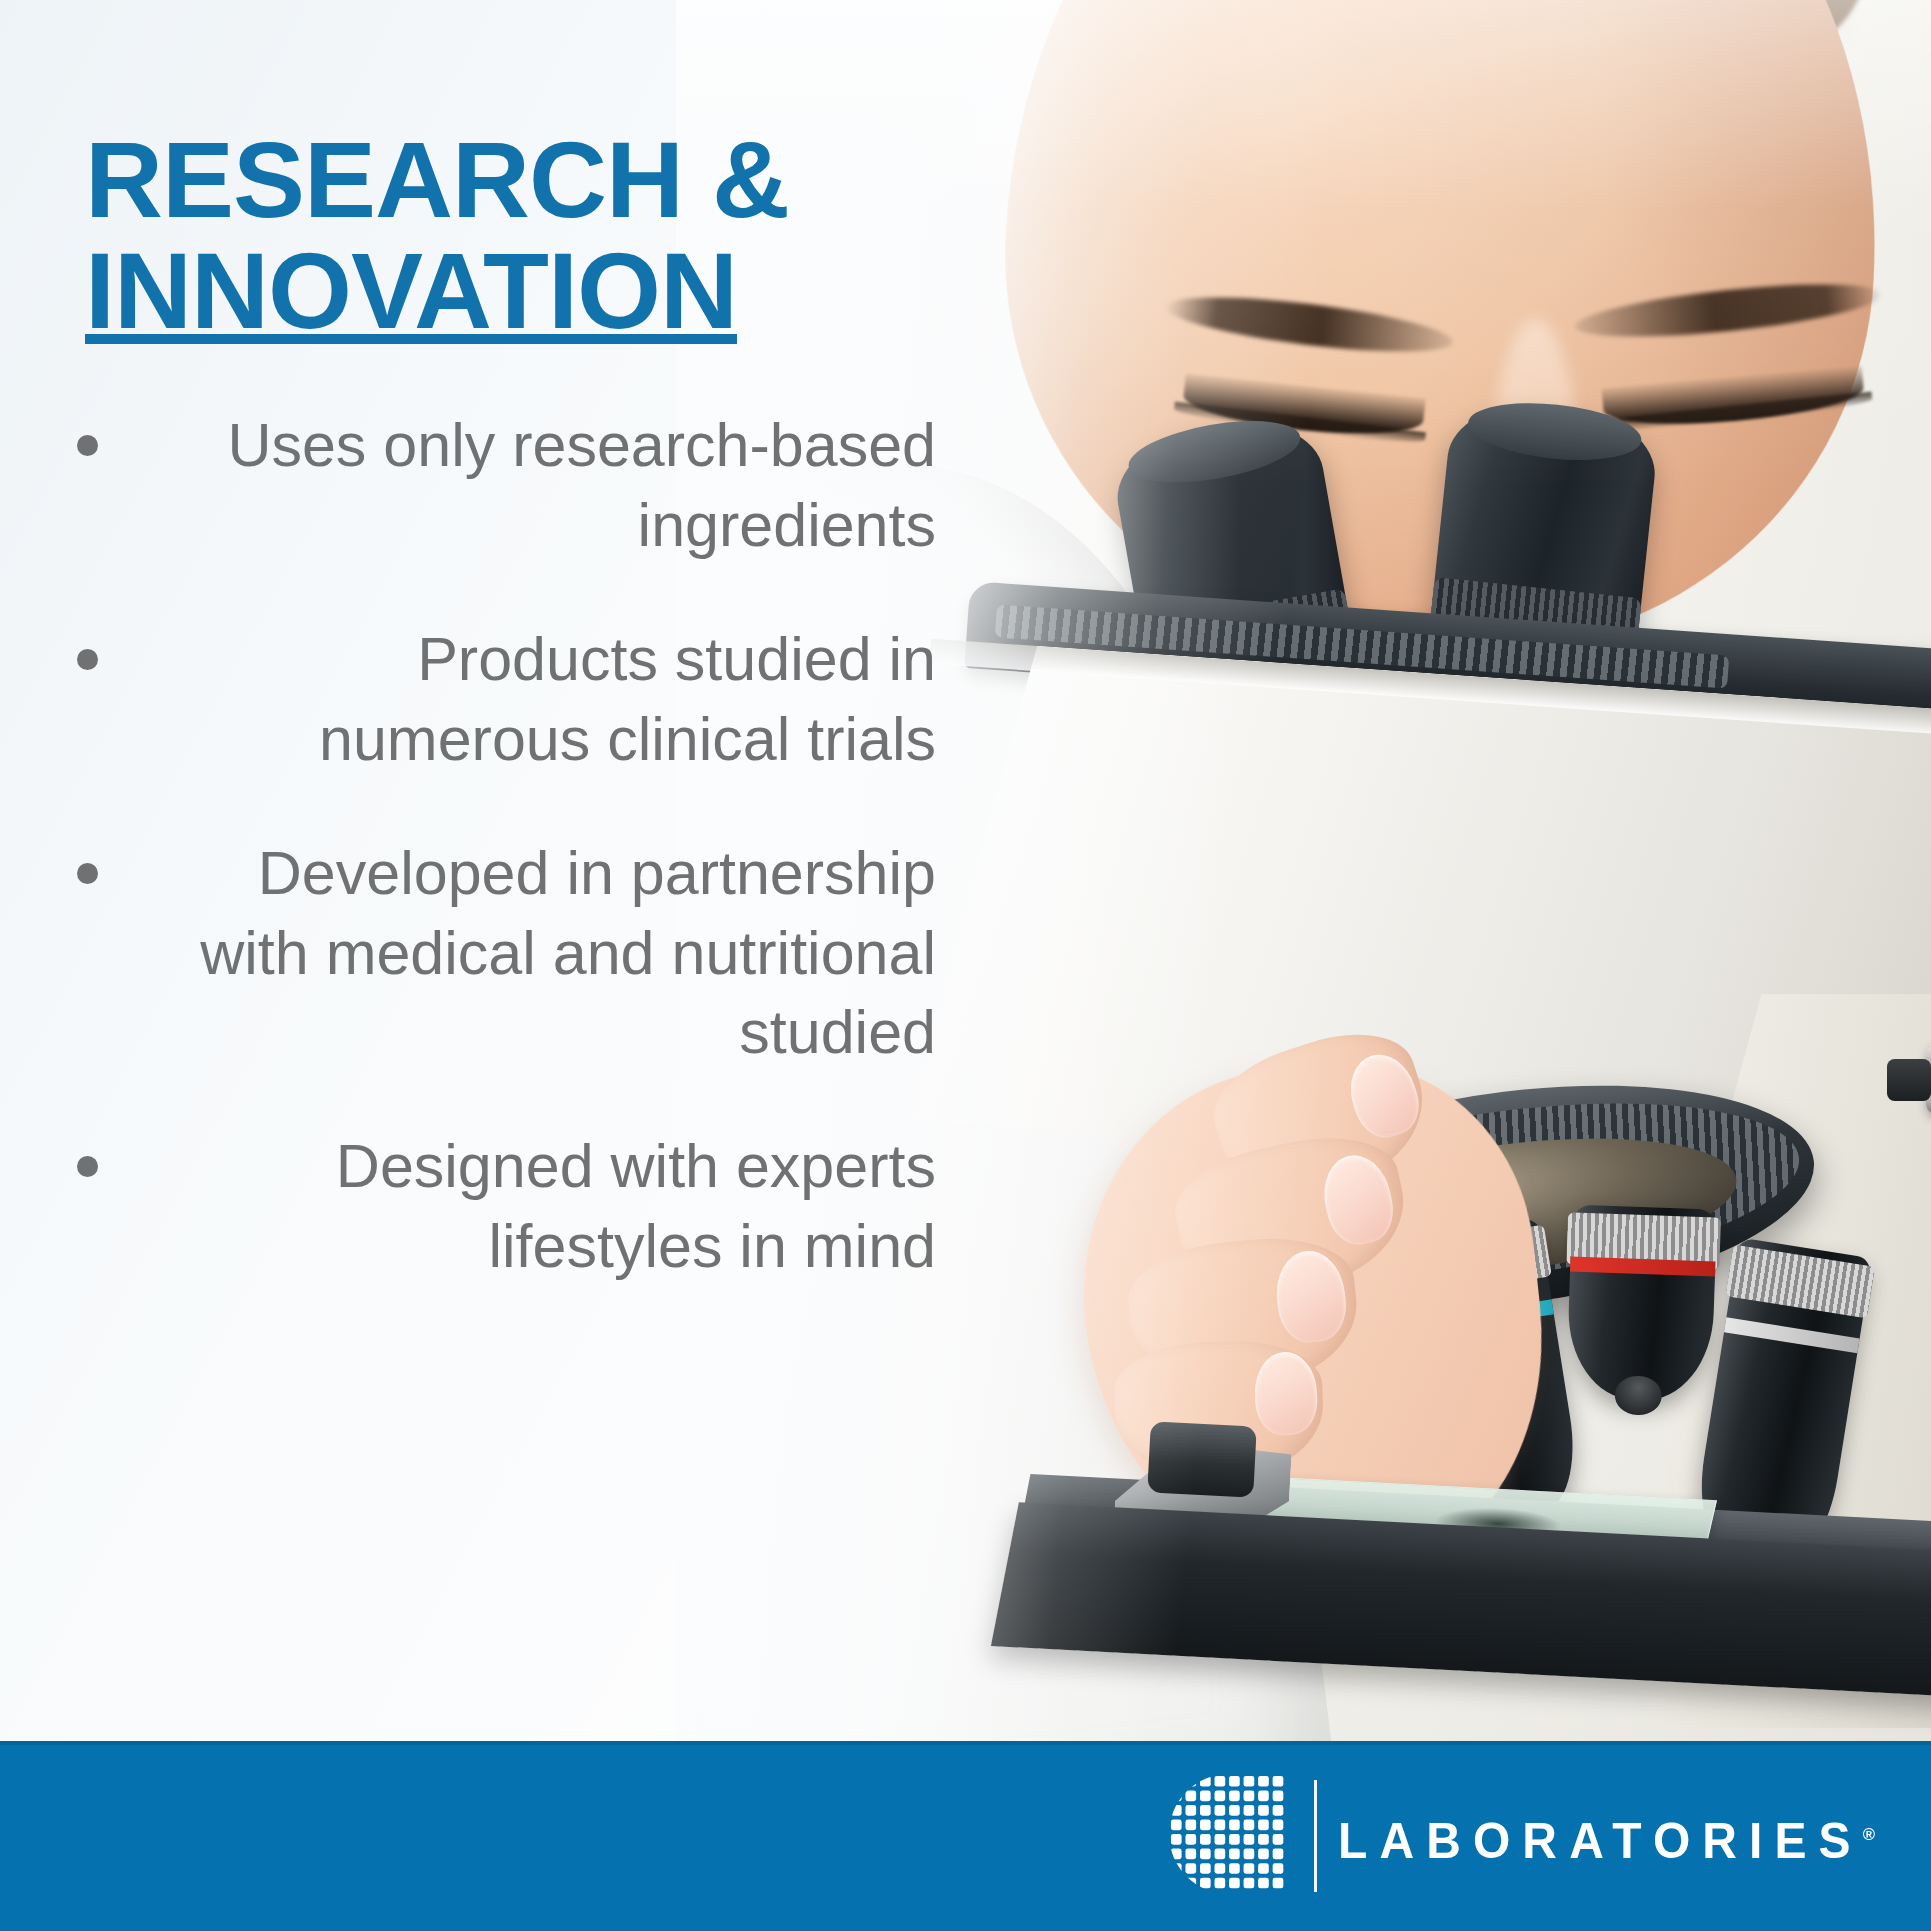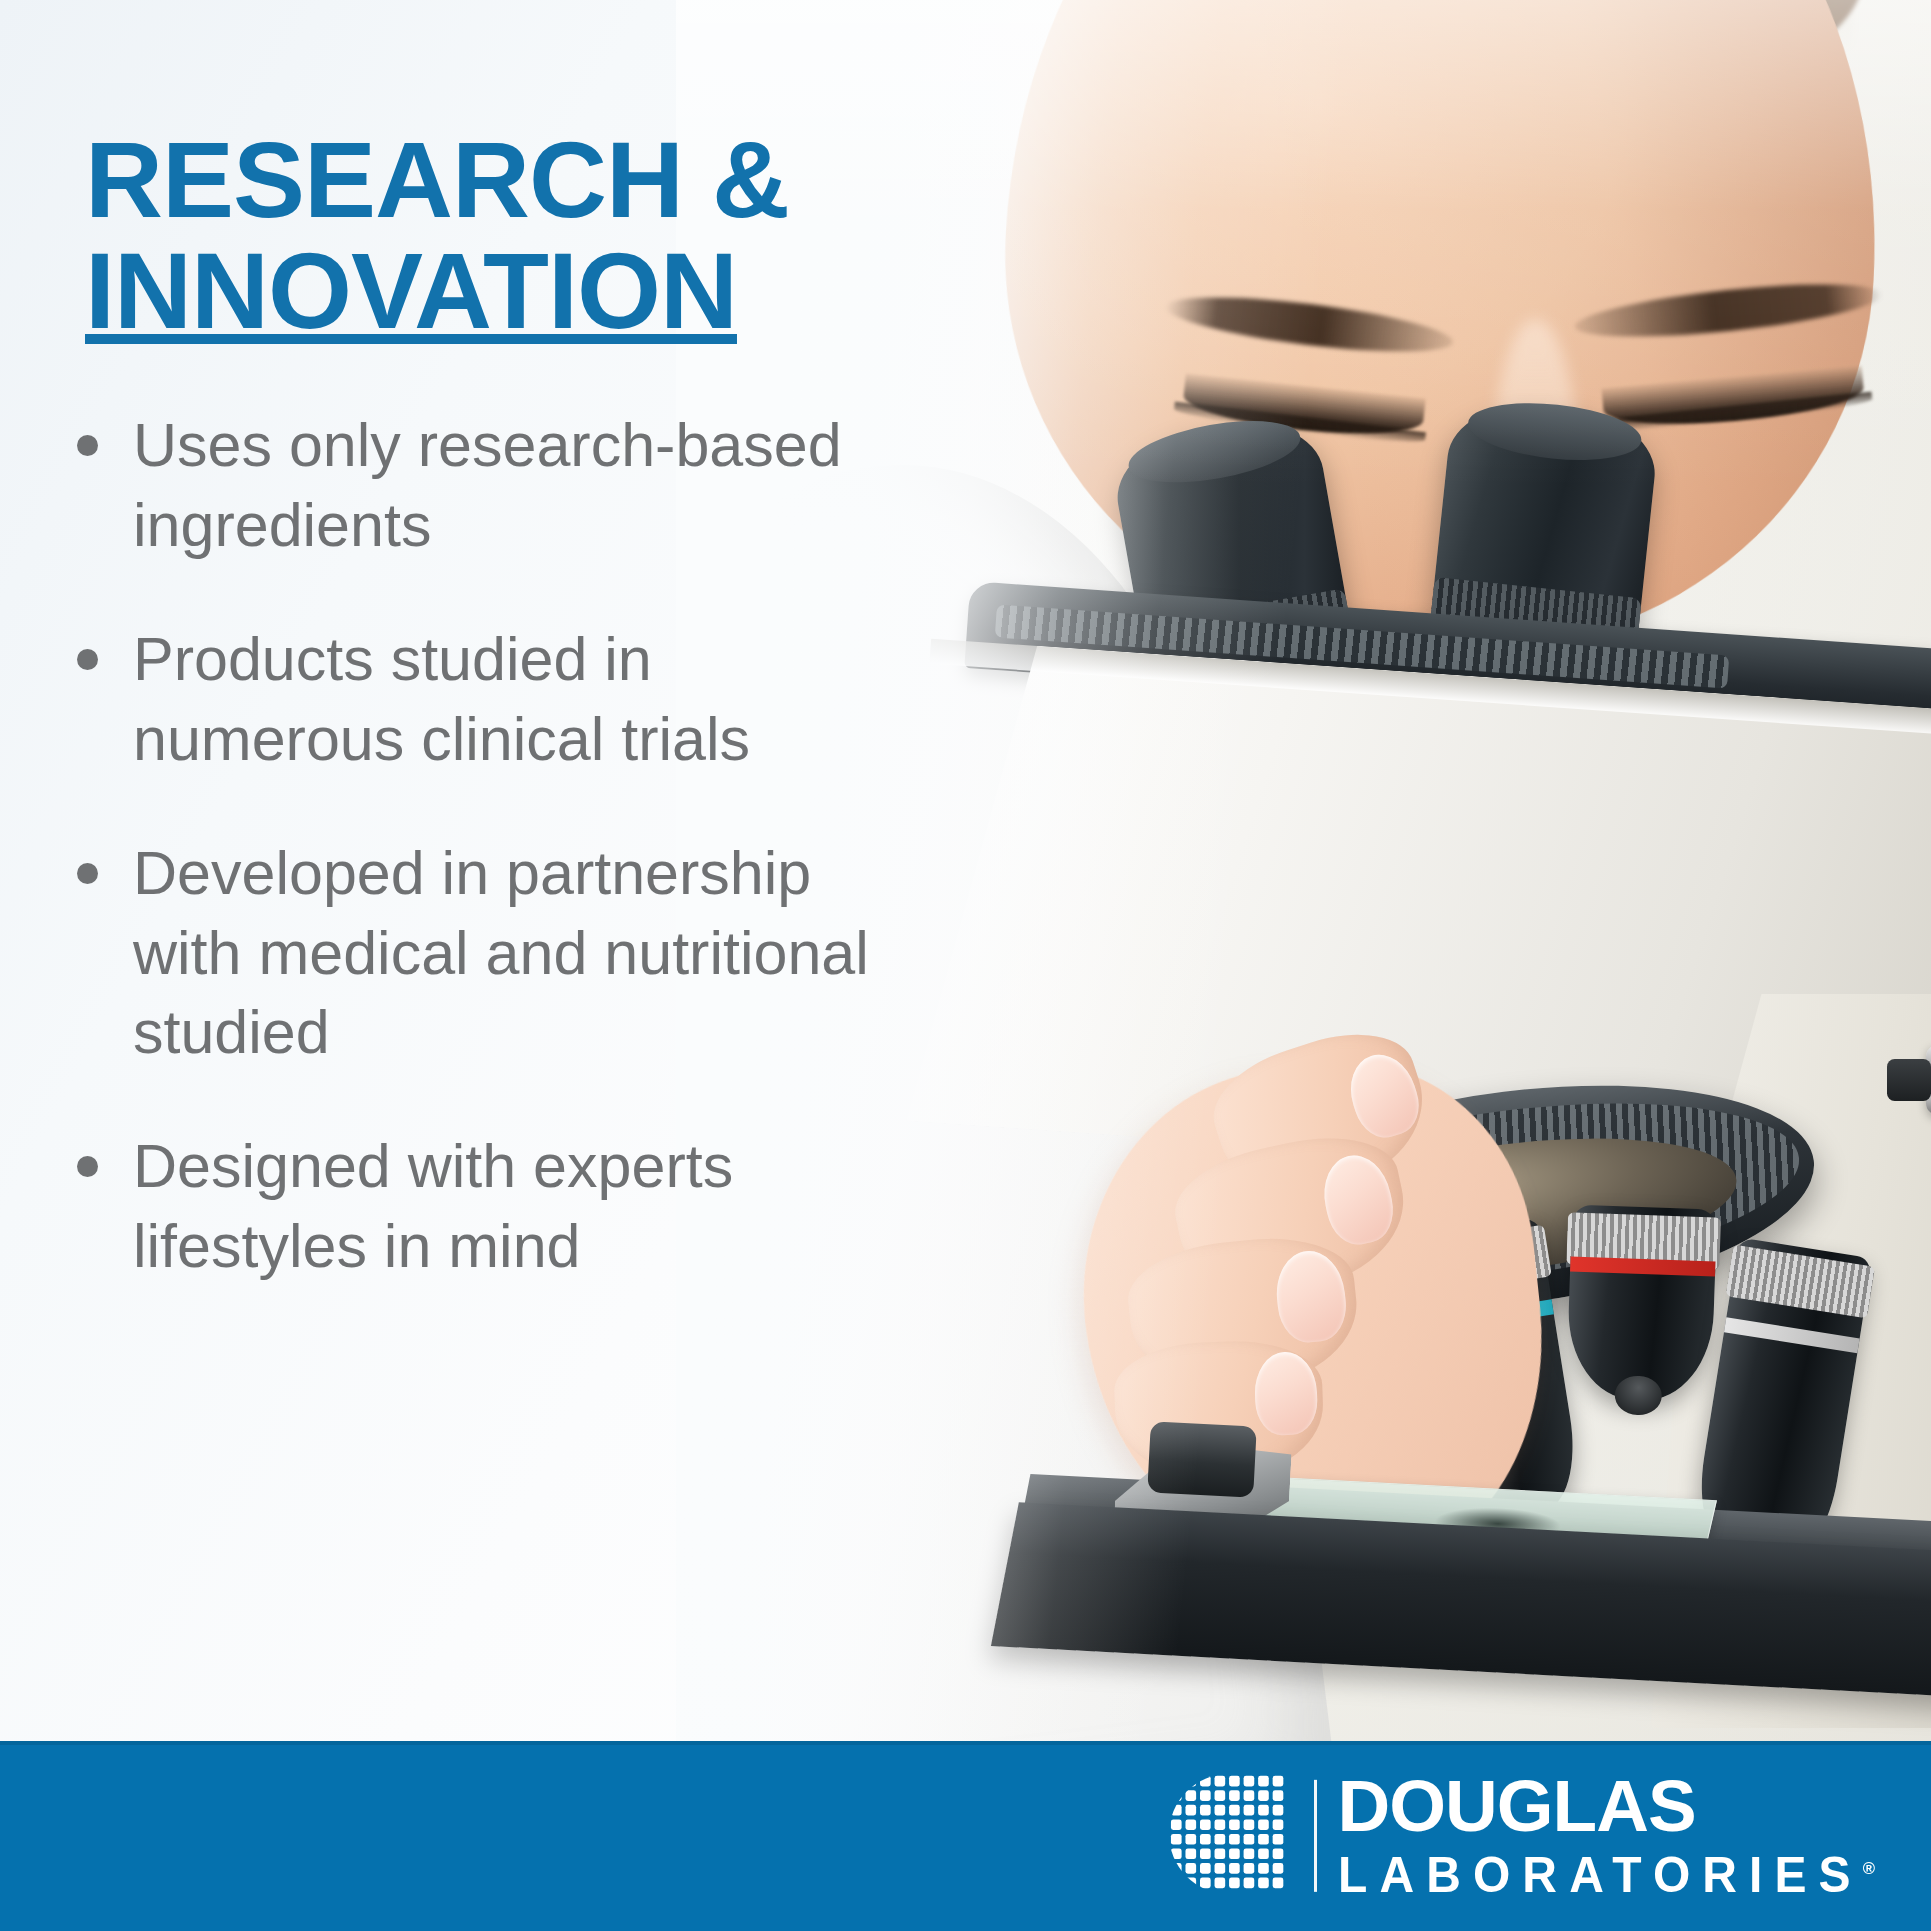--- a/index.html
+++ b/index.html
@@ -316,21 +316,21 @@
   .content{position:absolute;left:0;top:0;width:966px;height:1743px;}
   .title{
     position:absolute;left:85px;top:124px;width:850px;
     font-size:108px;line-height:1.03;font-weight:bold;
     color:#1272AC;letter-spacing:-1px;
   }
   .title .l2{display:block;text-decoration:underline;}
 
   .bullets{position:absolute;left:77px;top:406px;width:859px;}
   .bullet{
-    display:flex;align-items:flex-start;margin-bottom:54px;
+    display:flex;align-items:flex-start;margin-bottom:54px;text-align:right;
   }
   .bullet .dot{
     flex:0 0 auto;width:21px;height:21px;border-radius:50%;
     background:#6F7173;margin-top:29px;margin-right:35px;
   }
   .bullet .btxt{
     font-size:61px;line-height:1.31;color:#6F7173;font-weight:normal;
     white-space:pre-line;
   }
 
@@ -562,20 +562,19 @@
             <rect x="77" y="107" width="11" height="11" rx="2.5"></rect>
             <rect x="92" y="107" width="11" height="11" rx="2.5"></rect>
             <rect x="107" y="107" width="11" height="11" rx="2.5"></rect>
           </g>
         </svg>
       </div>
 
       <div class="logo-div"></div>
 
       <div class="logo-text">
-        <div class="logo-line1">DOUGLAS</div>
         <div class="logo-line2"><span>LABORATORIES</span><sup>®</sup></div>
       </div>
     </div>
   </div>
 
 </div>
 
 
 </body></html>

